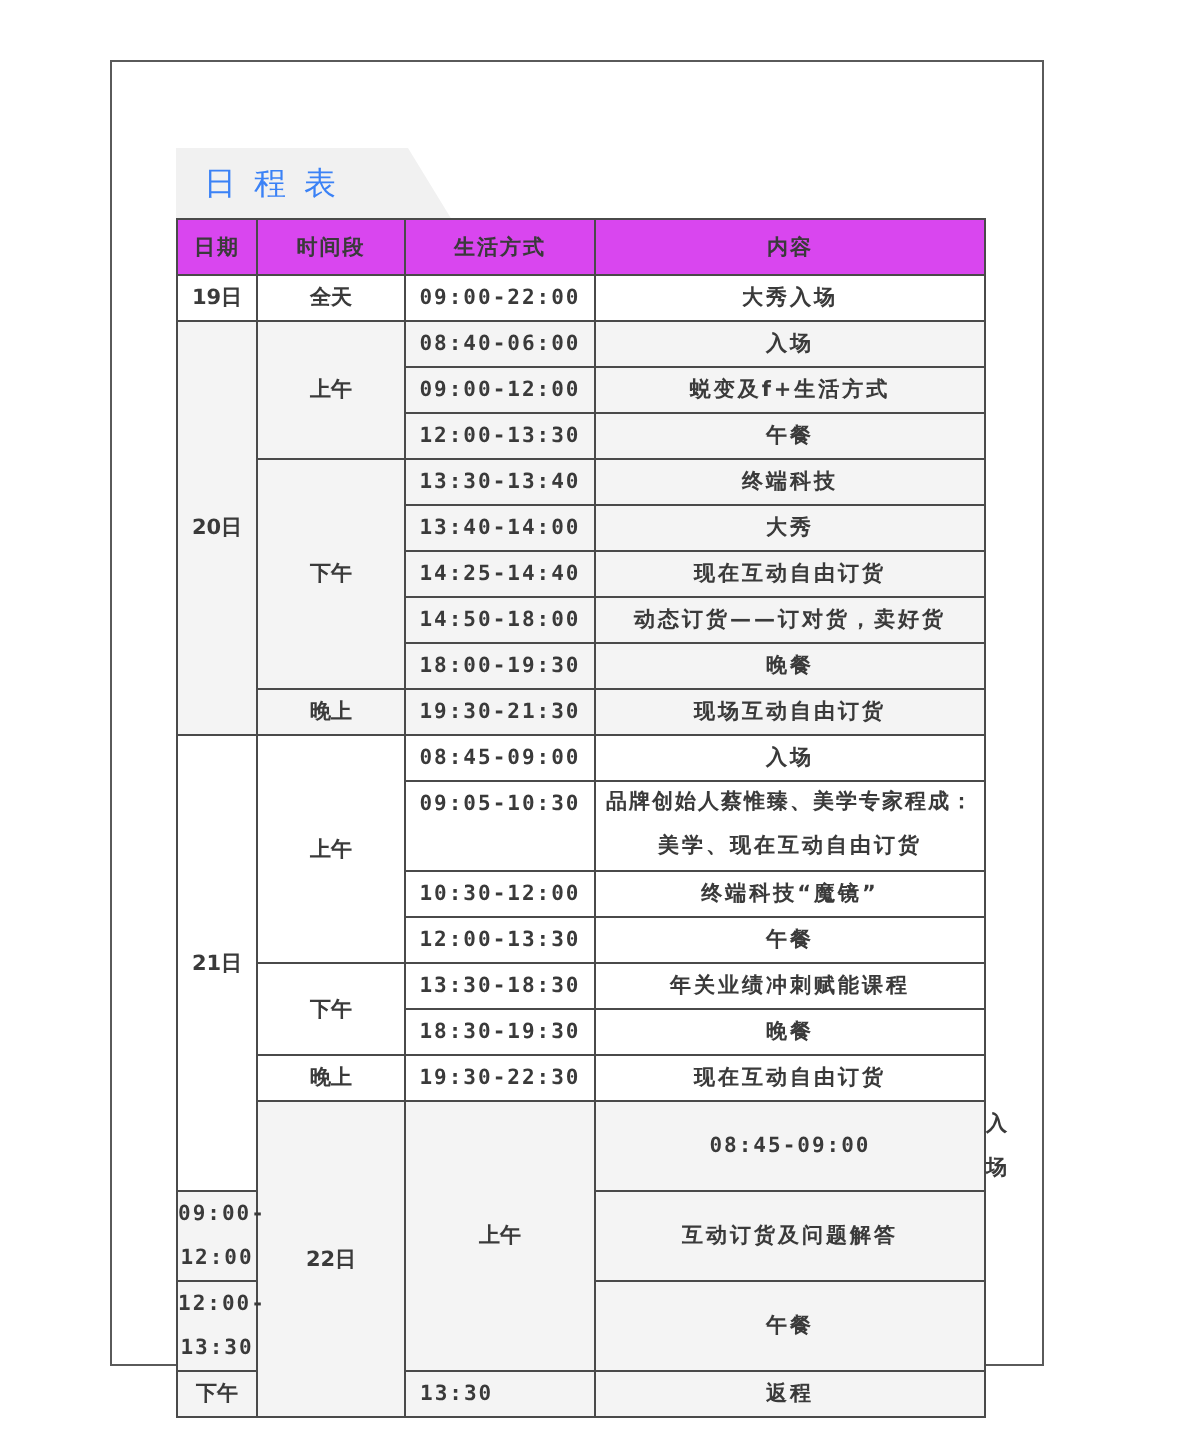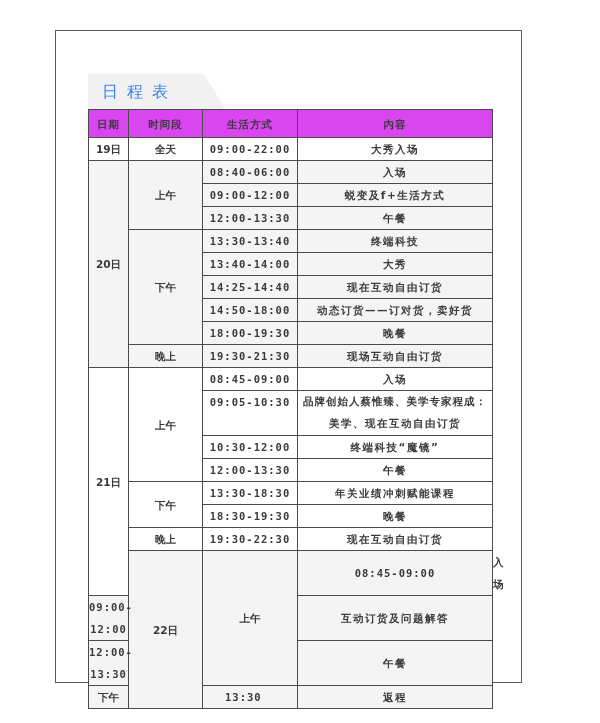--- a/index.html
+++ b/index.html
@@ -150,17 +150,17 @@
     <tr class="g">
       <td class="time">09:00-12:00</td>
       <td class="content">互动订货及问题解答</td>
     </tr>
     <tr class="g">
       <td class="time">12:00-13:30</td>
       <td class="content">午餐</td>
     </tr>
     <tr class="g">
       <td>下午</td>
-      <td class="time" style="text-align:left; padding-left:22px;">13:30</td>
+      <td class="time" style="text-align:left; padding-left:7px;">13:30</td>
       <td class="content">返程</td>
     </tr>
   </tbody>
 </table>
 
 </body></html>

